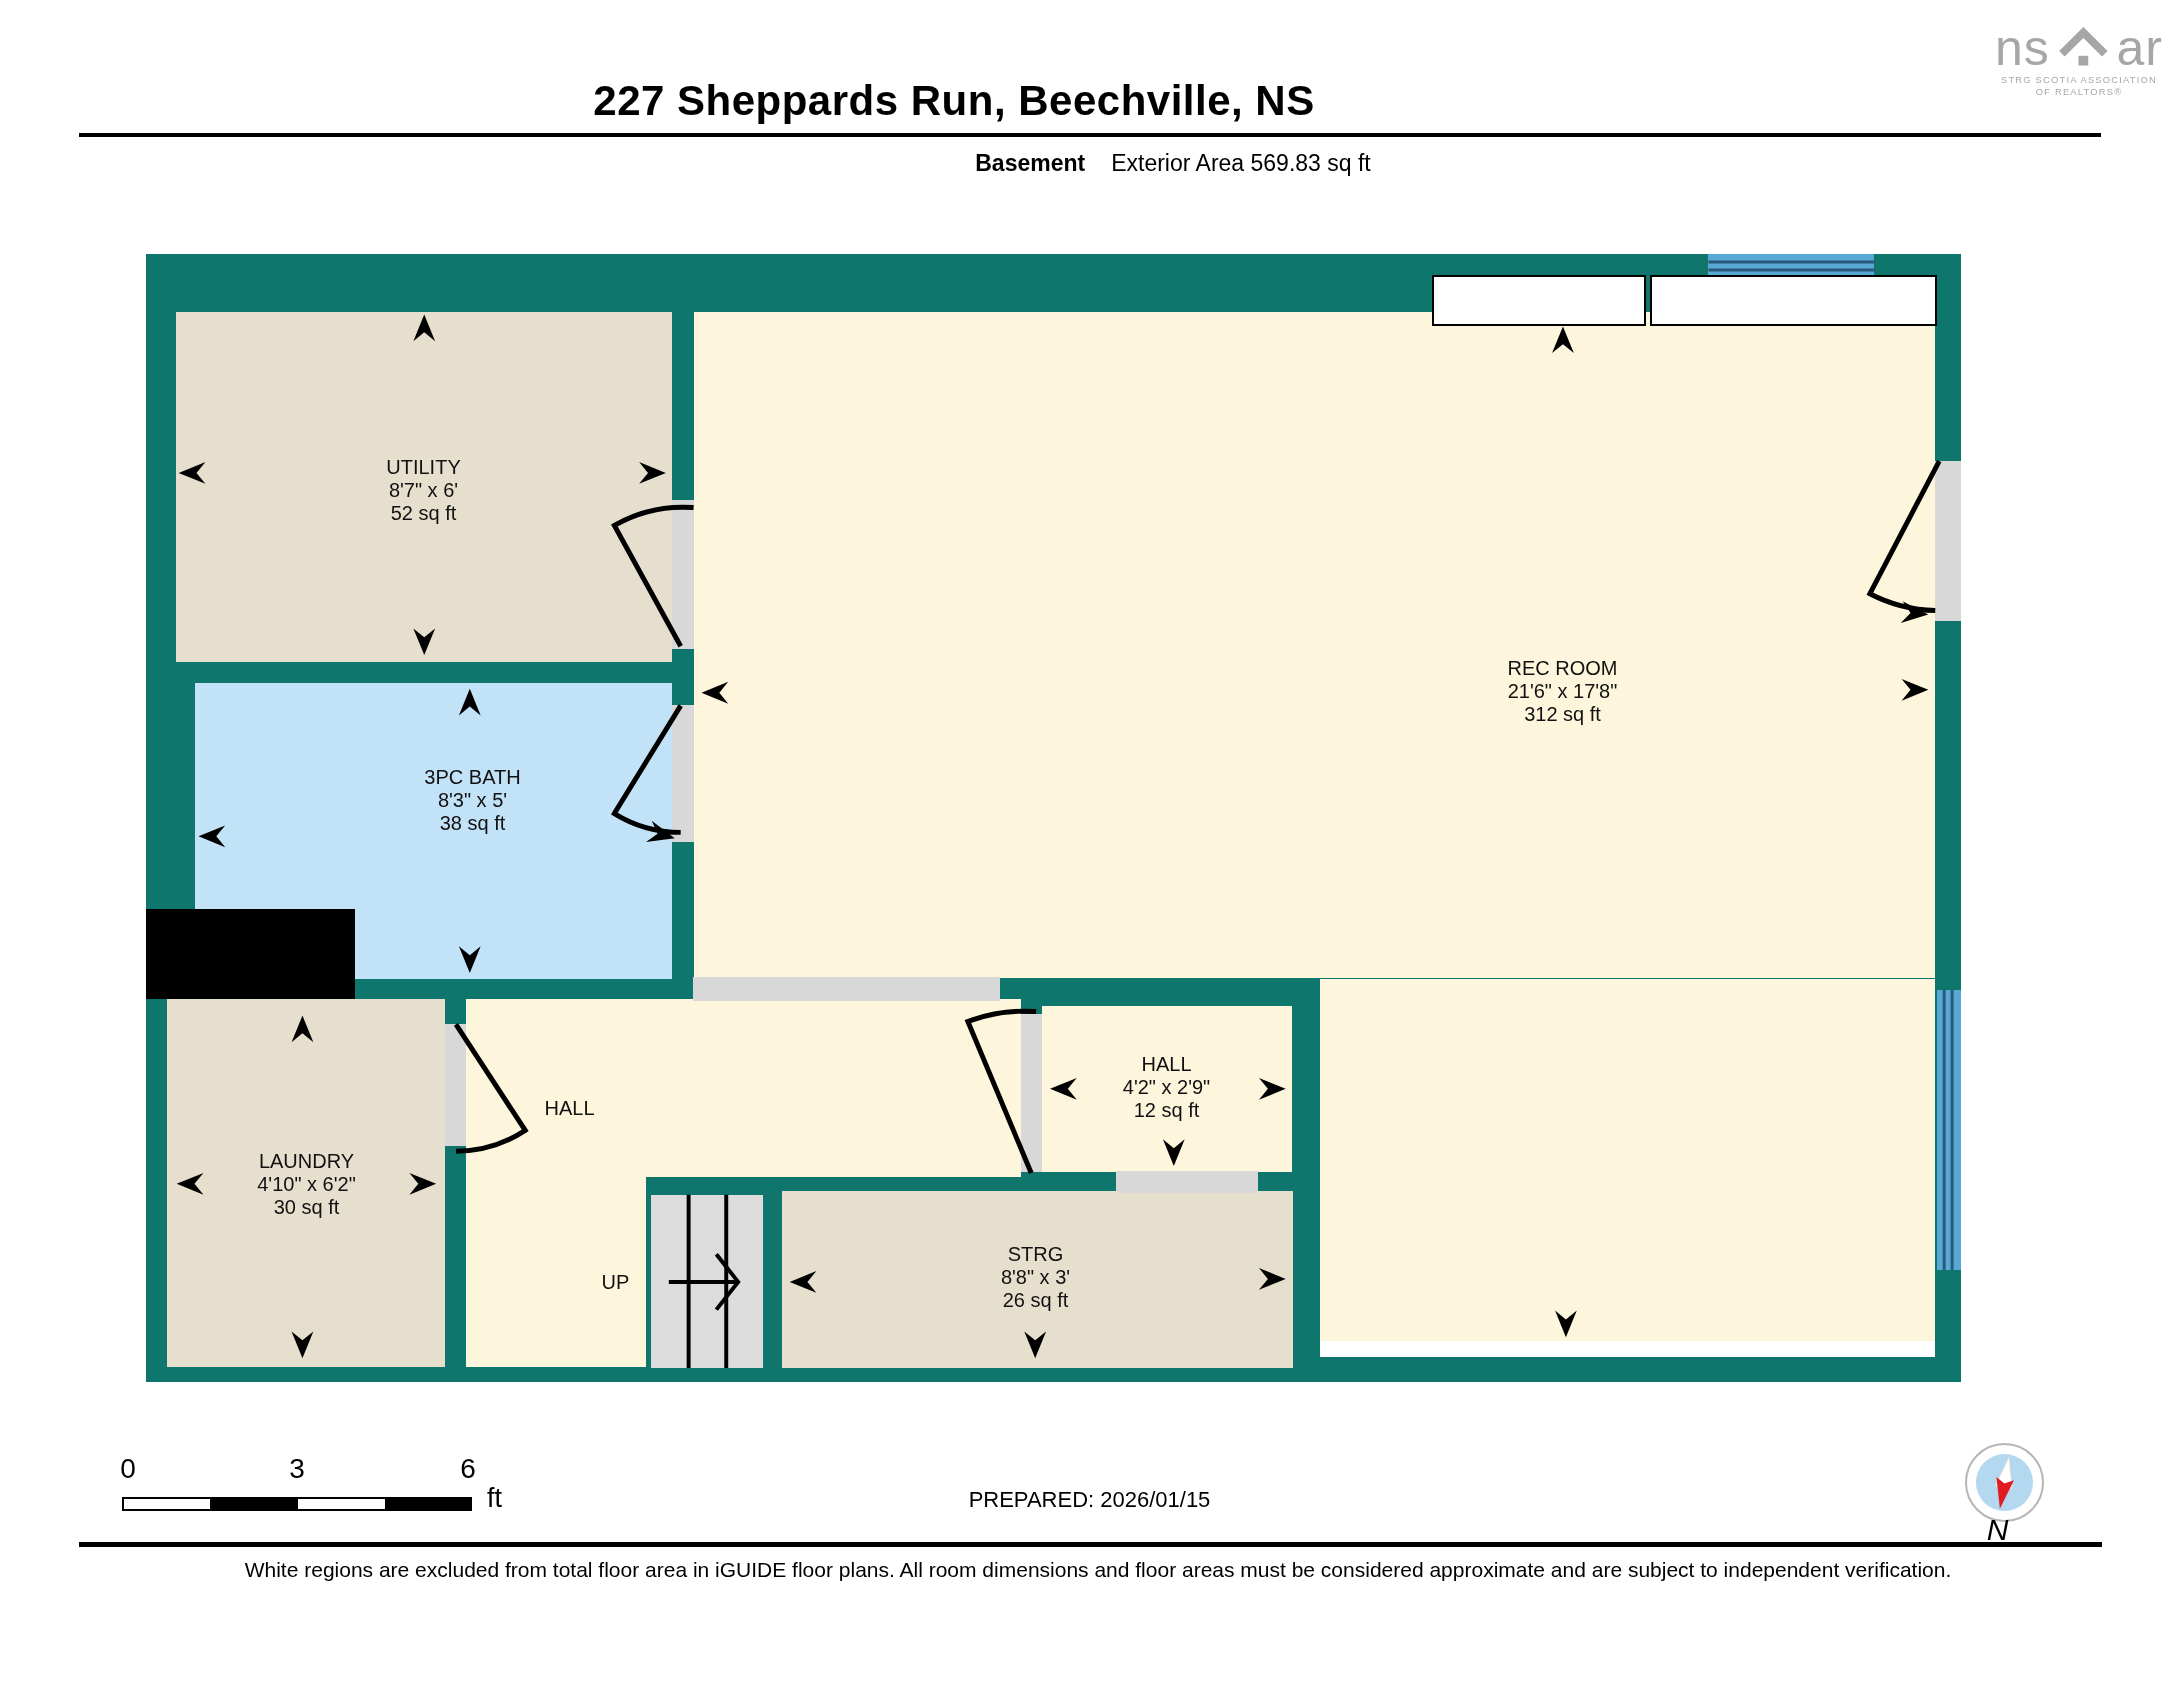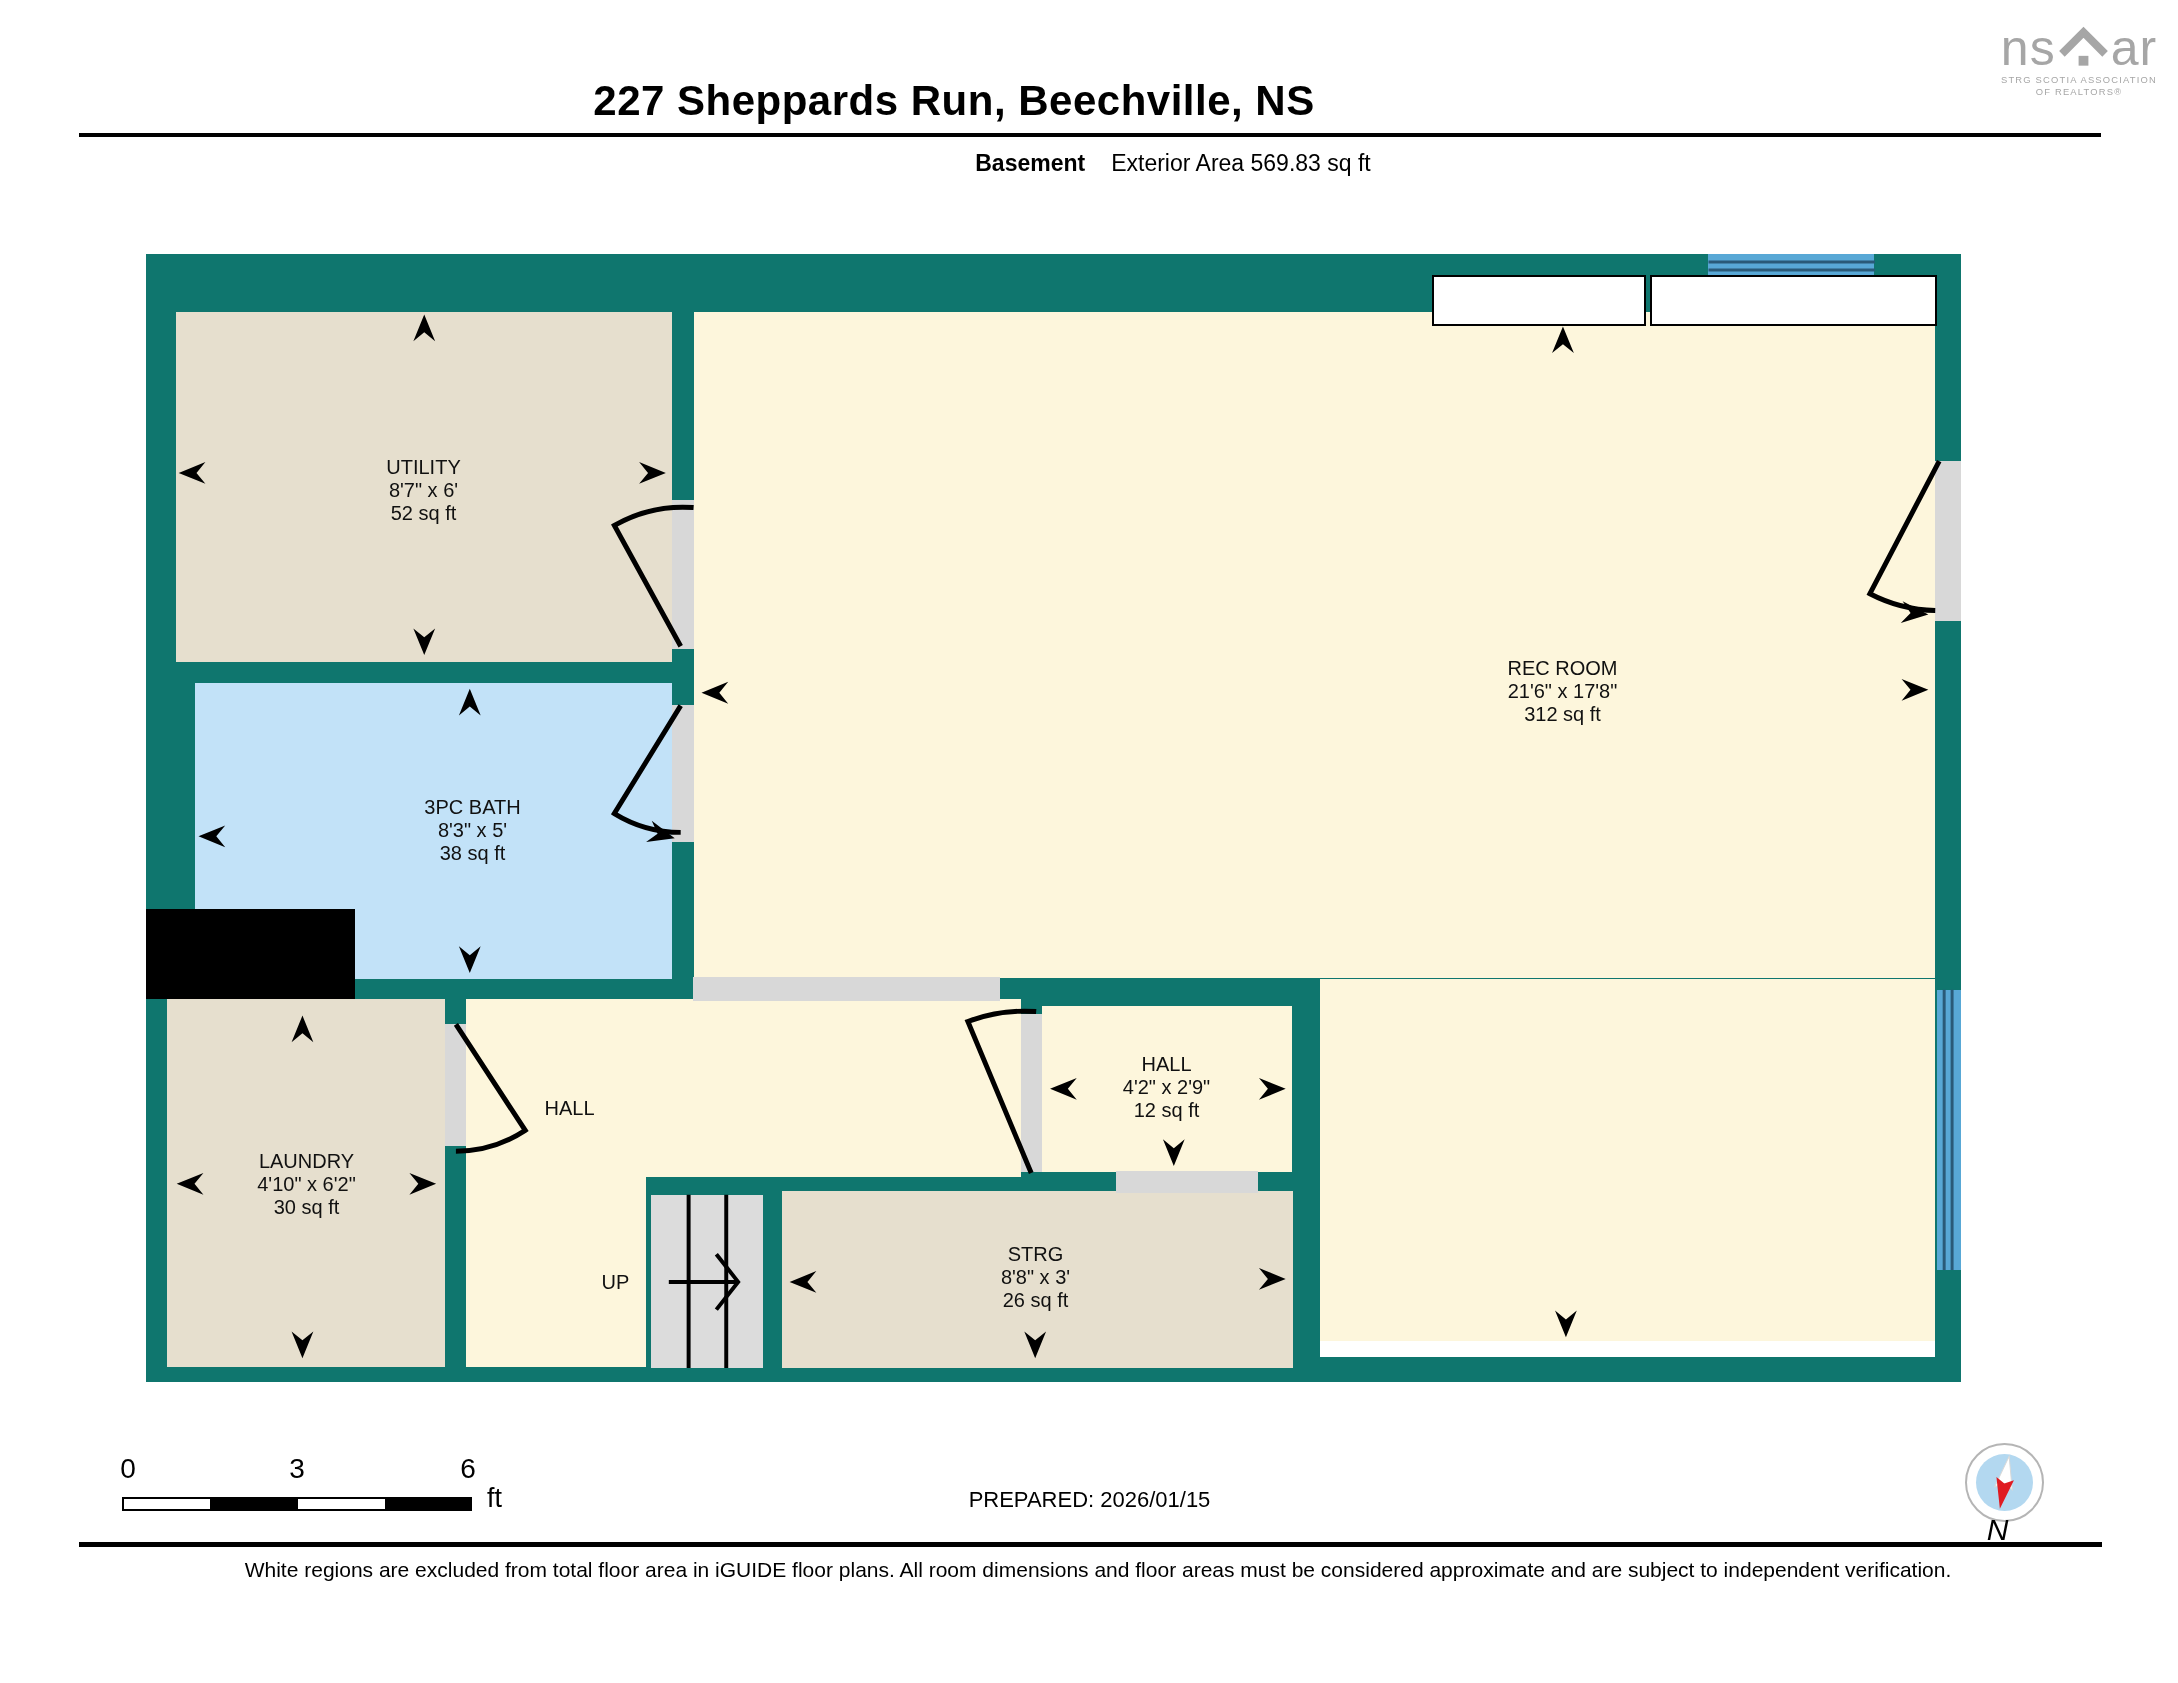--- a/index.html
+++ b/index.html
@@ -6,21 +6,21 @@
   #canvas{position:relative;width:2178px;height:1683px;background:#ffffff;overflow:hidden;
           font-family:"Liberation Sans", sans-serif;color:#000;}
   .abs{position:absolute;}
   
   .title{left:0;top:77px;width:1908px;text-align:center;font-size:42px;font-weight:bold;letter-spacing:0.5px;}
   .rule{background:#000;}
   .subtitle{left:0;top:150px;width:2346px;text-align:center;font-size:23px;}
   .subtitle b{margin-right:26px;}
   
   .logo{left:1995px;top:26px;width:168px;text-align:center;color:#a6a6a6;}
-  .logo .brandrow{display:flex;align-items:flex-end;justify-content:center;gap:2px;font-size:50px;line-height:44px;font-weight:500;letter-spacing:1px;}
+  .logo .brandrow{display:flex;align-items:flex-end;justify-content:center;gap:8px;font-size:50px;line-height:44px;font-weight:500;letter-spacing:1px;}
   .logo .cap{font-size:9.4px;letter-spacing:1.2px;margin-top:4px;line-height:12px;}
   
   .plan{left:146px;top:254px;width:1815px;height:1128px;background:#0f766e;}
   .room{position:absolute;}
   .beige{background:#e6dfce;}
   .cream{background:#fdf6dc;}
   .bathblue{background:#c2e2f8;}
   .gray{background:#d8d8d8;}
   .stairgray{background:#dcdcdc;}
   .winblue{background:#58a8d6;}
@@ -144,21 +144,21 @@
         <use href="#dart" transform="translate(1151,1035) rotate(90)"></use>
         <use href="#dart" transform="translate(898,1115) rotate(180)"></use>
       </g>
     </svg>
 
     <div class="roomlabel" style="left:149px;top:202px;">
       <div>UTILITY</div>
         <div>8'7" x 6'</div>
         <div>52 sq ft</div>
     </div>
-    <div class="roomlabel" style="left:198px;top:542px;">
+    <div class="roomlabel" style="left:198px;top:512px;">
       <div>3PC BATH</div>
         <div>8'3" x 5'</div>
         <div>38 sq ft</div>
     </div>
     <div class="roomlabel" style="left:1288px;top:403px;">
       <div>REC ROOM</div>
         <div>21'6" x 17'8"</div>
         <div>312 sq ft</div>
     </div>
     <div class="roomlabel" style="left:32px;top:896px;">

